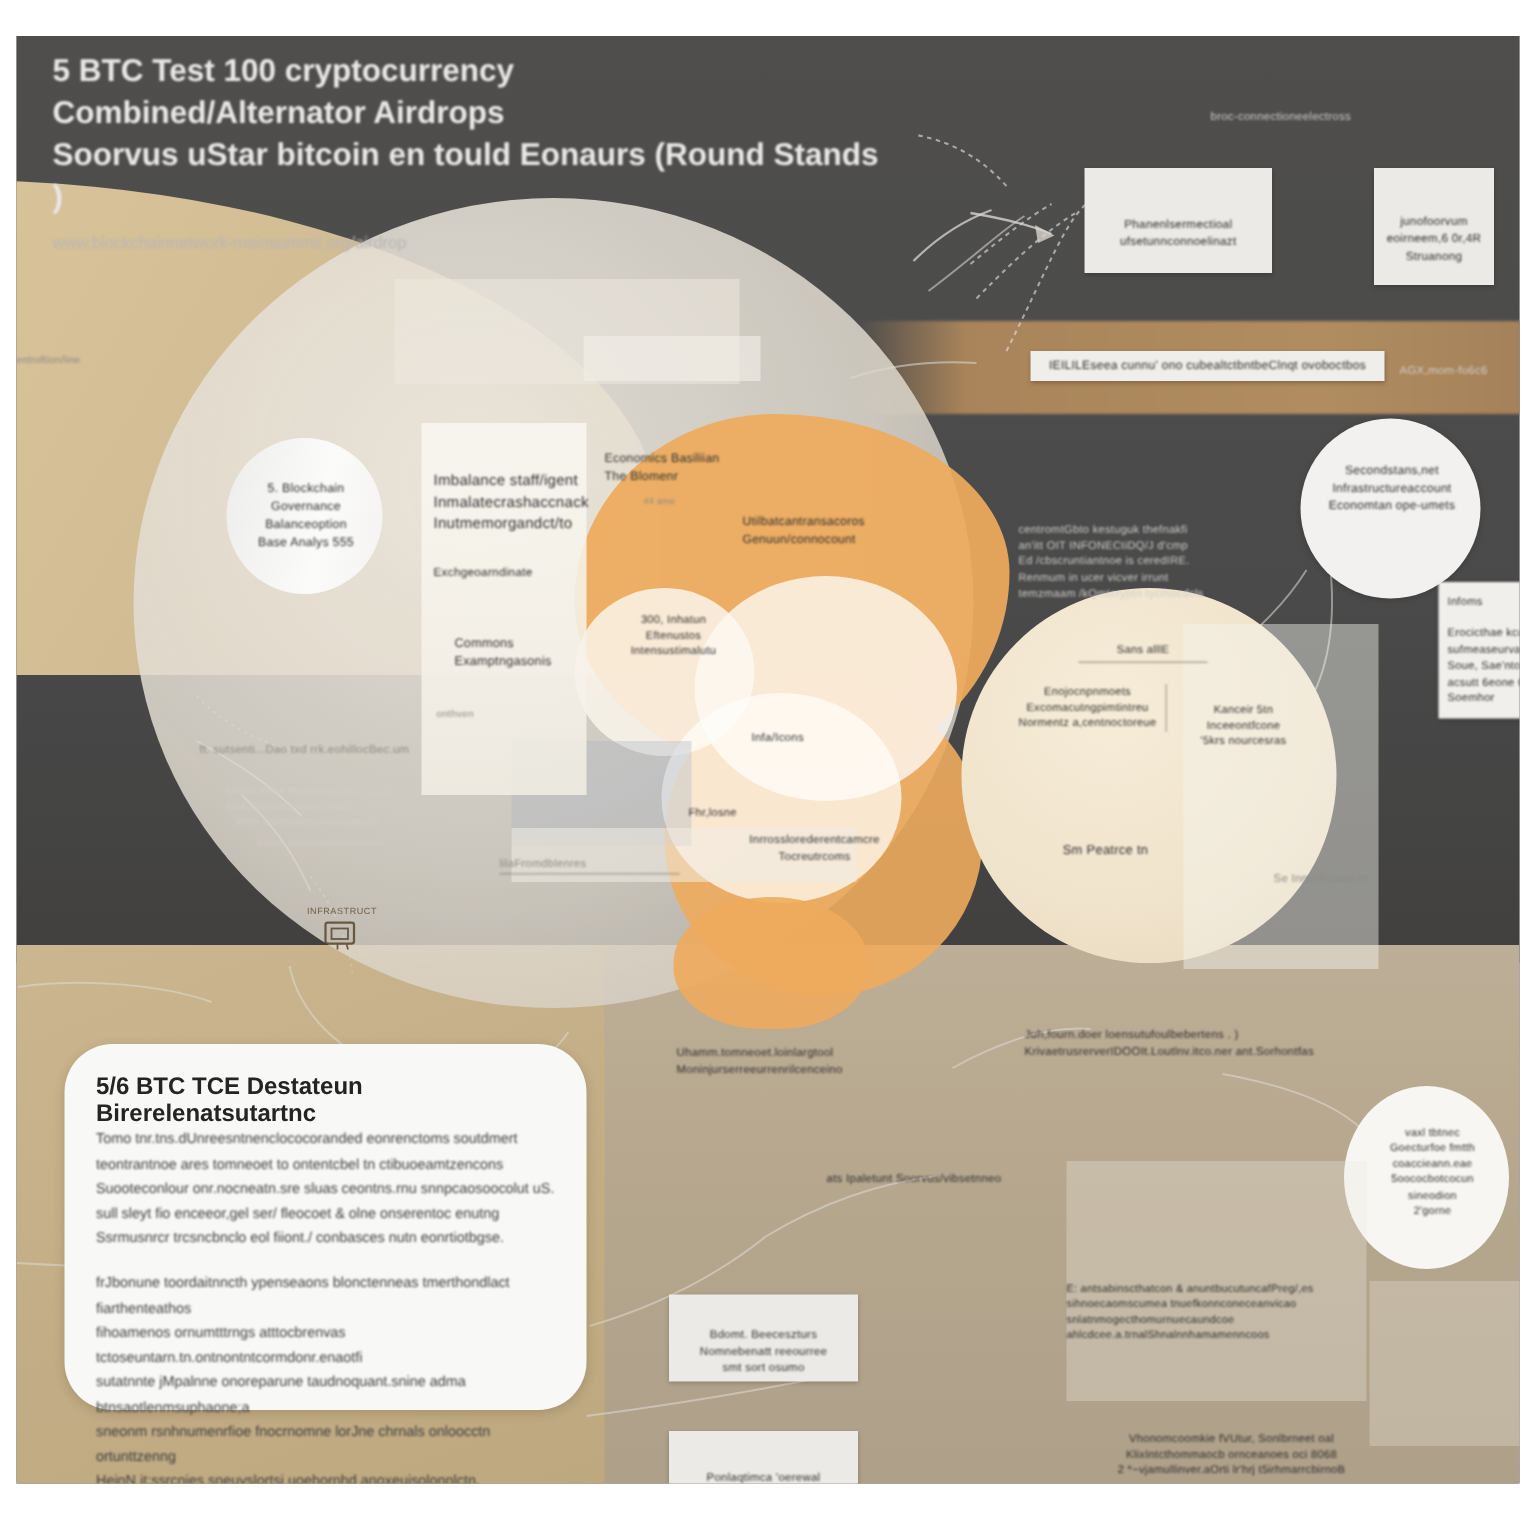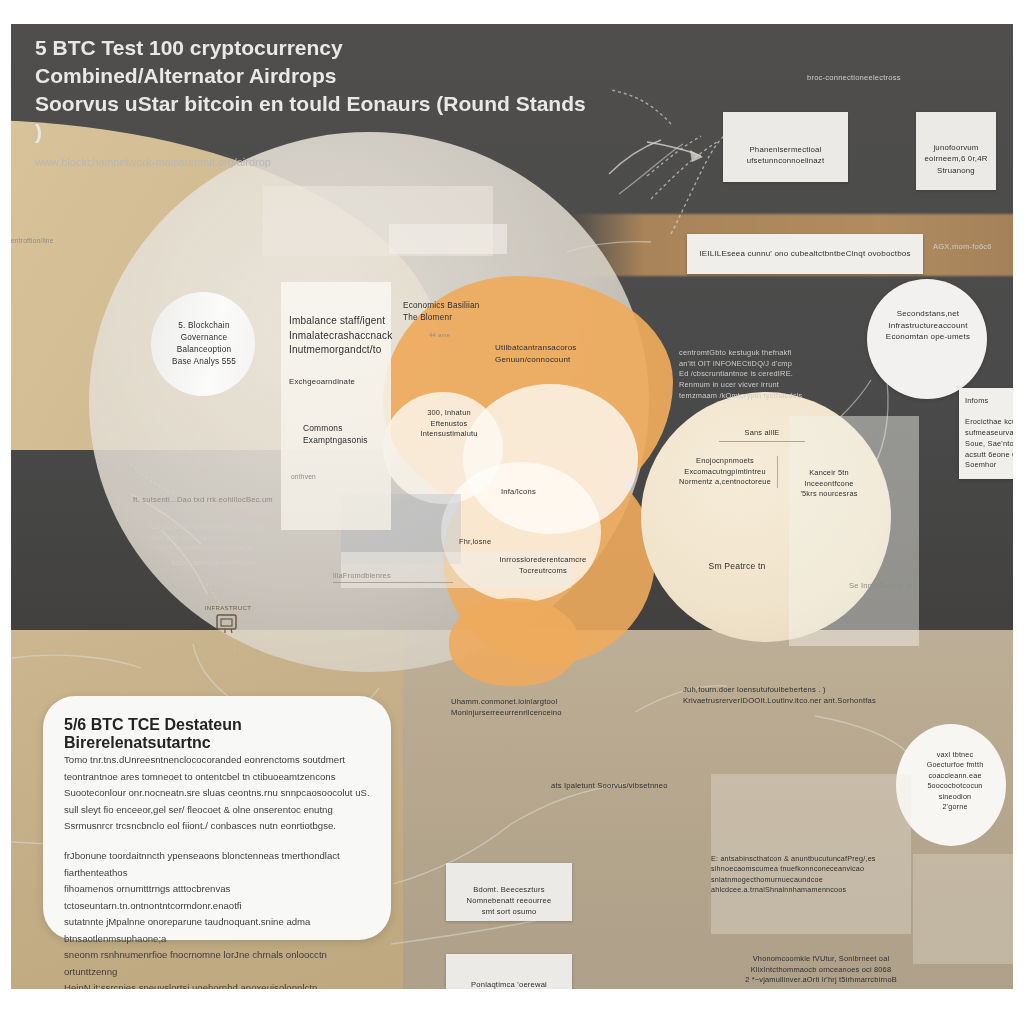--- a/index.html
+++ b/index.html
@@ -91,21 +91,21 @@
   
   .lbl{position:absolute;white-space:pre-line;}
 
   
   #doc-card{position:absolute;left:32px;top:672px;width:348px;height:244px;
       background:#f8f8f7;box-shadow:0 2px 8px rgba(0,0,0,.14);border-radius:32px;}
   #doc-card .dt{position:absolute;left:21px;top:20px;font-size:16px;font-weight:bold;color:#242424;filter:blur(.5px);}
   #doc-card .dp{position:absolute;left:21px;width:312px;font-size:9.6px;color:#3f3f3f;filter:blur(.55px);line-height:1.72;white-space:pre-line;}
 
   
-  #banner{position:absolute;left:676px;top:210px;width:236px;height:40px;background:#efeeeb;
+  #banner{position:absolute;left:676px;top:210px;width:236px;height:20px;background:#efeeeb;
       display:flex;align-items:center;justify-content:center;box-shadow:0 1px 3px rgba(0,0,0,.25);}
 
   
   svg.conn{position:absolute;left:0;top:0;width:1002px;height:965px;pointer-events:none;}
 </style>
 </head>
 <body>
 
 <div id="canvas">
   <div id="stage">
@@ -259,21 +259,21 @@
 temzmaam /kQmtcryptn tycthocdcls</div>
 
     <div class="lbl bt dark" style="left:948px;top:364px;width:104px;font-size:7.4px;background:#f0efec;padding:8px 6px;box-shadow:0 1px 4px rgba(0,0,0,.2);">Infoms
 
 Erocicthae  kcunnmnz
 sufmeaseurvaoernflnw
 Soue, Sae'ntort nvoumo
 acsutt  6eone 60t 4R
 Soemhor</div>
 
-    <div class="lbl bt dark" style="left:440px;top:672px;width:170px;font-size:7.6px;">Uhamm.conmonet.loinlargtool
+    <div class="lbl bt dark" style="left:440px;top:672px;width:170px;font-size:7.6px;">Uhamm.tomneoet.loinlargtool
 Moninjurserreeurrenrilcenceino</div>
 
     <div class="lbl bt dark" style="left:540px;top:756px;width:160px;font-size:7.6px;">ats  Ipaletunt  Soorvus/vibsetnneo</div>
 
     <div class="lbl bt dark" style="left:672px;top:660px;width:220px;font-size:7.6px;">Juh,fourn.doer  loensutufoulbebertens  . )
 KrivaetrusrerverIDOOIt.Loutlnv.itco.ner  ant.Sorhontfas</div>
 
     <div class="lbl bt dark" style="left:688px;top:830px;width:190px;font-size:7.2px;margin-left:12px;">E: antsabinscthatcon &amp; anuntbucutuncafPreg/,es
 sihnoecaomscumea  tnuefkonnconeceanvicao
 snlatnmogecthomurnuecaundcoe

